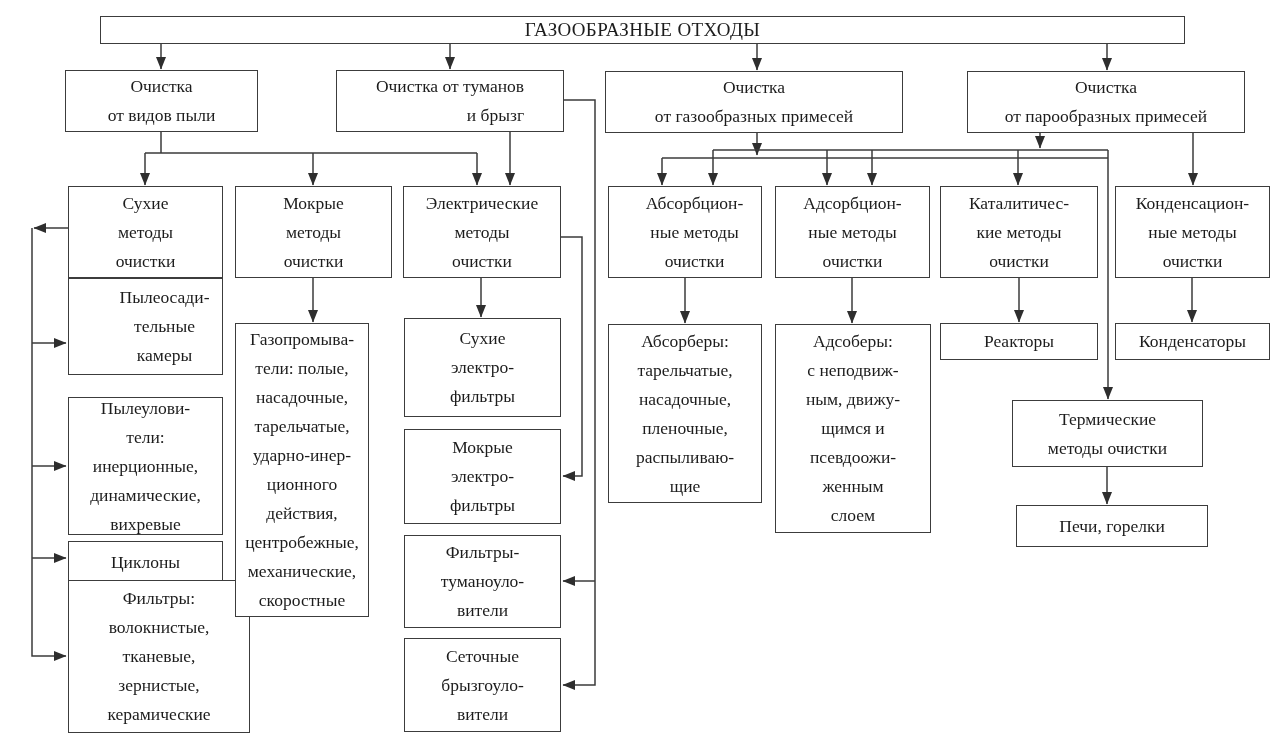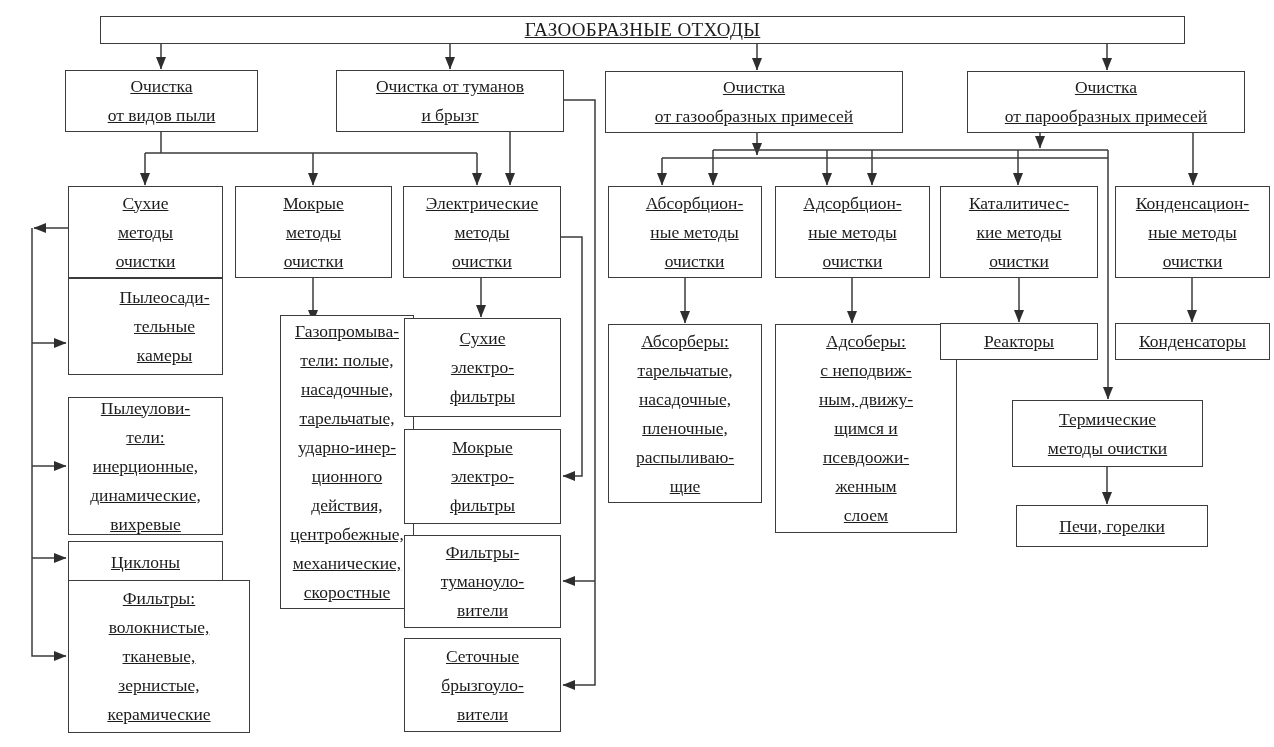--- a/index.html
+++ b/index.html
@@ -2,21 +2,21 @@
 <html><head>
 <meta charset="utf-8">
 <style>
   html,body{margin:0;padding:0;background:#ffffff;}
   #stage{position:relative;width:1274px;height:747px;background:#ffffff;overflow:hidden;
          font-family:"Liberation Serif","DejaVu Serif",serif;}
   #wires{position:absolute;left:0;top:0;z-index:1;}
   .node{position:absolute;box-sizing:border-box;background:#ffffff;border:1.6px solid #3c3c3c;
         display:flex;align-items:center;justify-content:center;text-align:center;
         white-space:pre-line;font-size:17.5px;line-height:29px;color:#1c1c1c;z-index:2;
-        padding:0 2px;text-decoration:underline;}
+        padding:0 2px;}
   .title{font-size:19px;letter-spacing:.4px;line-height:22px;}
 </style>
 </head>
 <body>
 
 <div id="stage">
 
   <svg id="wires" width="1274" height="747" viewBox="0 0 1274 747">
     <defs>
       <marker id="arr" viewBox="0 0 10 8" refX="9.6" refY="4" markerWidth="13" markerHeight="10.4" markerUnits="userSpaceOnUse" orient="auto">
@@ -67,21 +67,21 @@
       <path d="M1019,278 L1019,322" marker-end="url(#arr)"></path>
       <path d="M1192,278 L1192,322" marker-end="url(#arr)"></path>
       <path d="M1107,467 L1107,504" marker-end="url(#arr)"></path>
     </g>
   </svg>
 
   <div class="node title" style="left:100px;top:16px;width:1085px;height:28px;">ГАЗООБРАЗНЫЕ ОТХОДЫ</div>
 
   <div class="node" style="left:65px;top:70px;width:193px;height:62px;">Очистка
 от видов пыли</div>
-  <div class="node" style="left:336px;top:70px;width:228px;height:62px;">Очистка от туманов
+  <div class="node" style="left:336px;top:70px;width:228px;height:62px;text-align:right;">Очистка от туманов
 и брызг</div>
   <div class="node" style="left:605px;top:71px;width:298px;height:62px;">Очистка
 от газообразных примесей</div>
   <div class="node" style="left:967px;top:71px;width:278px;height:62px;">Очистка
 от парообразных примесей</div>
 
   <div class="node" style="left:68px;top:186px;width:155px;height:92px;">Сухие
 методы
 очистки</div>
   <div class="node" style="left:235px;top:186px;width:157px;height:92px;">Мокрые
@@ -111,21 +111,21 @@
 инерционные,
 динамические,
 вихревые</div>
   <div class="node" style="left:68px;top:541px;width:155px;height:42px;">Циклоны</div>
   <div class="node" style="left:68px;top:580px;width:182px;height:153px;">Фильтры:
 волокнистые,
 тканевые,
 зернистые,
 керамические</div>
 
-  <div class="node" style="left:235px;top:315px;width:134px;height:294px;margin-left:45px;">Газопромыва-
+  <div class="node" style="left:235px;top:323px;width:134px;height:294px;">Газопромыва-
 тели: полые,
 насадочные,
 тарельчатые,
 ударно-инер-
 ционного
 действия,
 центробежные,
 механические,
 скоростные</div>
 
@@ -141,21 +141,21 @@
   <div class="node" style="left:404px;top:638px;width:157px;height:94px;">Сеточные
 брызгоуло-
 вители</div>
 
   <div class="node" style="left:608px;top:324px;width:154px;height:179px;">Абсорберы:
 тарельчатые,
 насадочные,
 пленочные,
 распыливаю-
 щие</div>
-  <div class="node" style="left:775px;top:324px;width:182px;height:209px;">Адсоберы:
+  <div class="node" style="left:775px;top:324px;width:156px;height:209px;">Адсоберы:
 с неподвиж-
 ным, движу-
 щимся и
 псевдоожи-
 женным
 слоем</div>
   <div class="node" style="left:940px;top:323px;width:158px;height:37px;">Реакторы</div>
   <div class="node" style="left:1115px;top:323px;width:155px;height:37px;">Конденсаторы</div>
   <div class="node" style="left:1012px;top:400px;width:191px;height:67px;">Термические
 методы очистки</div>

